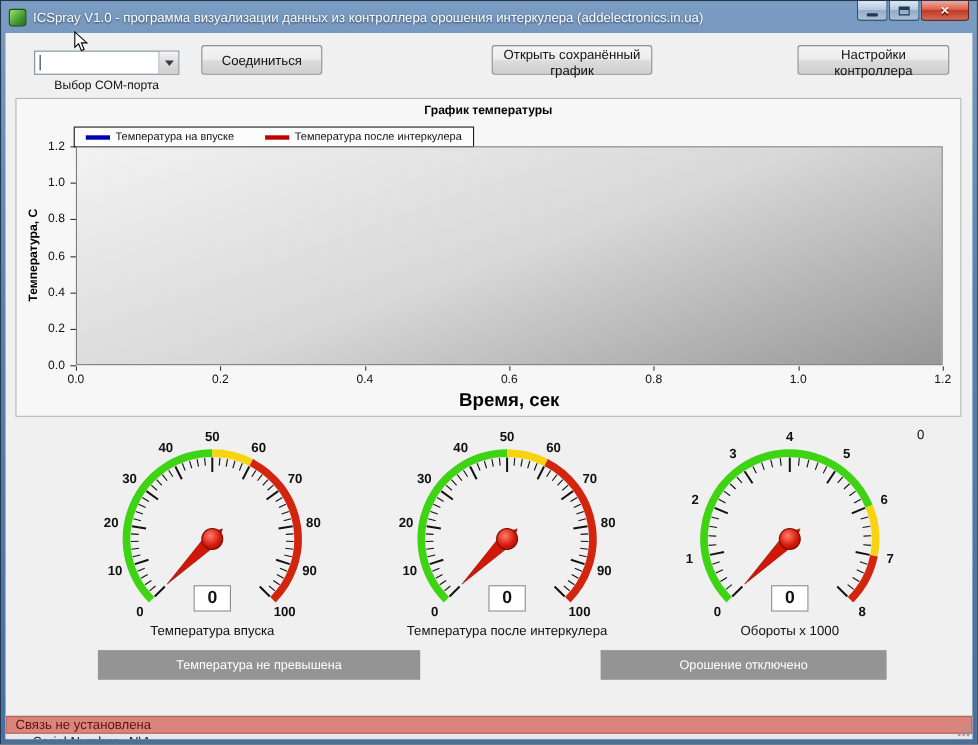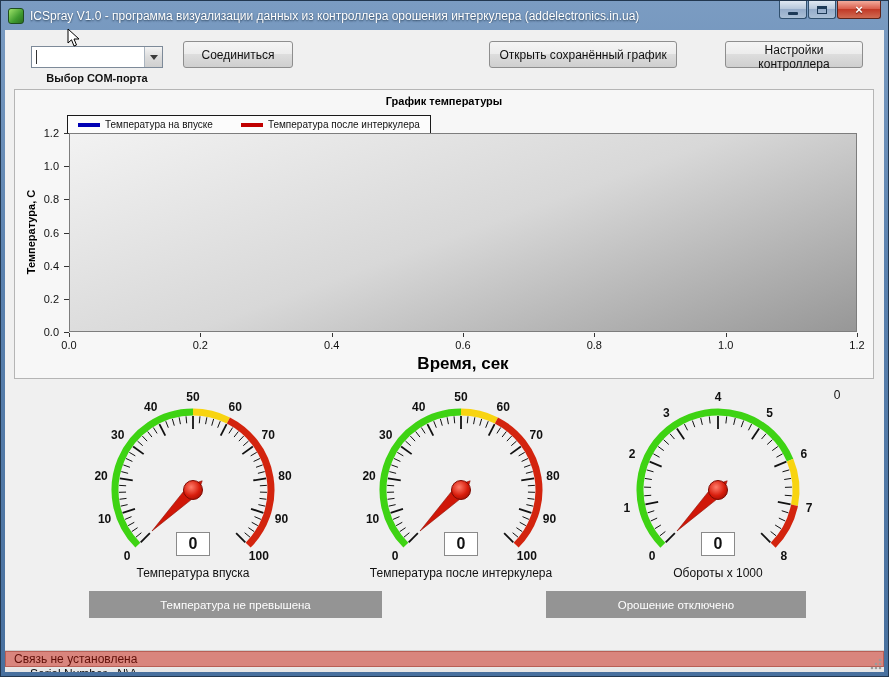--- a/index.html
+++ b/index.html
@@ -26,27 +26,27 @@
   .client{position:absolute;left:4px;top:29px;right:4px;bottom:4px;background:#f0f0f0;overflow:hidden;}
   
   .combo{position:absolute;left:26px;top:16px;width:132px;height:22px;box-sizing:border-box;
     background:#fff;border:1px solid #7d8a99;display:flex;}
   .combo-value{flex:1;font-size:12px;line-height:20px;padding-left:5px;color:#111;position:relative;}
   .combo-caret{position:absolute;left:4px;top:3px;width:1px;height:14px;background:#333;}
   .combo-btn{width:17px;border-left:1px solid #aab4bf;display:flex;align-items:center;justify-content:center;
     background:linear-gradient(to bottom,#f4f4f4,#dcdcdc 50%,#cfcfcf);}
   .combo-arrow{width:0;height:0;border-left:4px solid transparent;border-right:4px solid transparent;
     border-top:5px solid #3a3a3a;}
-  .com-label{position:absolute;left:26px;top:42px;width:132px;text-align:center;font-size:11px;color:#111;font-weight:bold;}
+  .com-label{position:absolute;left:26px;top:42px;width:132px;text-align:center;font-size:11px;color:#111;}
   .btn{position:absolute;top:11px;height:27px;box-sizing:border-box;border:1px solid #8e8e8e;border-radius:3px;
     background:linear-gradient(to bottom,#f4f4f4 0%,#ececec 49%,#dddddd 50%,#cfcfcf 100%);
     font-family:"Liberation Sans",sans-serif;font-size:12px;color:#111;cursor:default;}
   #btn-connect{left:178px;width:110px;}
   #btn-disconnect{left:311px;width:112px;}
-  #btn-open{left:484px;width:188px;}
+  #btn-open{left:442px;width:146px;}
   #btn-settings{left:720px;width:138px;}
   
   .chart-panel{position:absolute;left:9px;top:59px;width:860px;height:290px;box-sizing:border-box;
     background:#f7f7f7;border:1px solid #b5b5b5;}
   .chart-title{position:absolute;top:5px;left:0;right:0;text-align:center;font-weight:bold;font-size:11px;color:#000;}
   .legend{position:absolute;left:52px;top:25px;height:17px;display:inline-flex;align-items:center;gap:28px;
     padding:0 10px;background:#fcfcfc;border:1px solid #1a1a1a;}
   .legend-item{display:flex;align-items:center;gap:5px;}
   .legend-swatch{width:22px;height:4px;}
   .legend-name{font-size:10px;color:#111;white-space:nowrap;}

